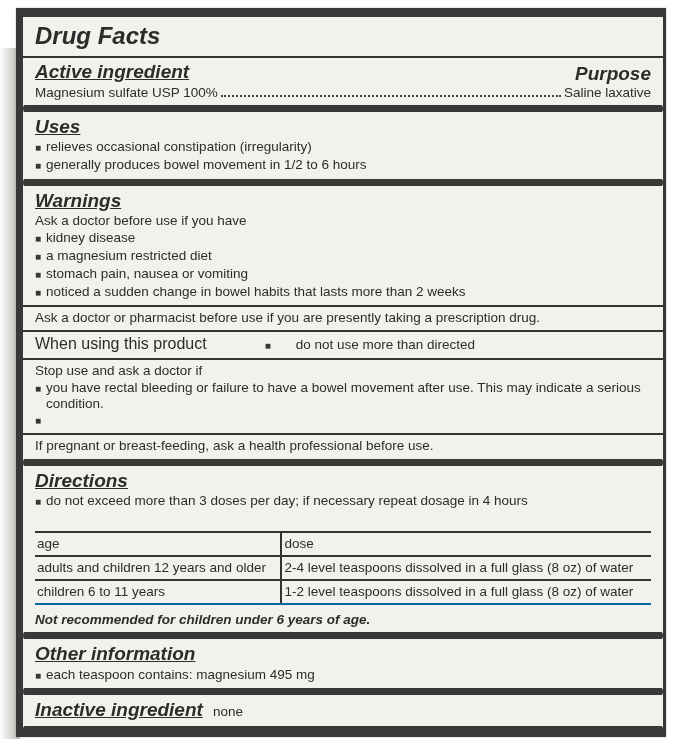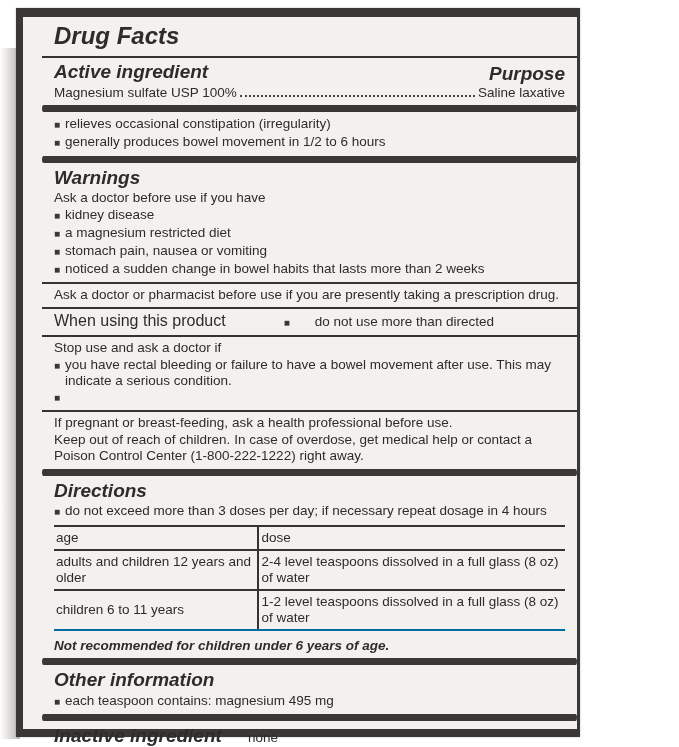--- a/index.html
+++ b/index.html
@@ -9,67 +9,67 @@
     background: #ffffff;
     font-family: "Liberation Sans", sans-serif;
     color: #2e2c2b;
     overflow: hidden;
   }
   .photo-edge {
     position: absolute; left: 0; top: 48px; bottom: 8px; width: 20px;
     background: linear-gradient(90deg, #ffffff 0%, #d9d7d4 55%, #bdbbb8 100%);
   }
   .label {
-    position: absolute; left: 16px; top: 8px; width: 564px; bottom: 10px;
+    position: absolute; left: 16px; top: 8px; width: 650px; bottom: 10px;
     background: #f3f1ee;
     border: 3px solid #3a3837;
     border-top-width: 9px;
     border-left-width: 7px;
     border-bottom-width: 8px;
     box-shadow: 0 0 2px rgba(0,0,0,.25);
-    display: flex; flex-direction: column; padding-left: 19px;
+    display: flex; flex-direction: column;
   }
   .sec { padding: 3px 12px 4px; }
   .bar {
     height: 7px; background: #3a3837; flex: 0 0 auto;
     border-radius: 2px / 4px;
   }
   .rule-full { border-top: 2px solid #35332f; }
   .thin-rule { border-top: 2px solid #35332f; margin: 4px -12px 3px; }
   h1.title { font: italic bold 24px/28px "Liberation Sans", sans-serif; letter-spacing: 0; padding: 2px 0 2px; }
-  h2.head  { font: italic bold 19px/22px "Liberation Sans", sans-serif; margin: 1px 0 1px; }
+  h2.head  { font: italic bold 19px/22px "Liberation Sans", sans-serif; margin: 1px 0 1px; text-decoration: underline; }
   .body-txt, p.line, li { font-size: 13.5px; line-height: 16px; }
   p.line { margin: 1px 0; }
   b { font-weight: normal; }
   ul { list-style: none; }
   li { display: flex; align-items: baseline; margin: 1px 0; }
   .sq {
     font-size: 10px; line-height: 16px; margin-right: 5px; color: #3a3837;
     flex: 0 0 auto;
   }
   
   .ai-rows { padding-top: 2px; }
   .ai-top { display: flex; justify-content: space-between; align-items: flex-end; }
   .purpose { font: italic bold 19px/20px "Liberation Sans", sans-serif; }
   .ai-line { display: flex; align-items: baseline; margin-top: 1px; text-align: right; }
   .dots { flex: 1 1 auto; border-bottom: 2px dotted #44423f; margin: 0 3px 3px; height: 12px; }
   
   .when-row { display: flex; align-items: baseline; gap: 20px; }
   .when-row .gap { width: 18px; }
   
-  table.dose { width: 100%; border-collapse: collapse; margin: 5px 0 3px; }
+  table.dose { width: 100%; border-collapse: collapse; margin: 21px 0 3px; }
   table.dose td {
     font-size: 13.5px; line-height: 16px; padding: 3px 6px 3px 2px;
     border-top: 2px solid #35332f;
   }
   table.dose tr:last-child td { border-bottom: 2px solid #0369a1; }
   table.dose td.col-age { width: 40%; border-right: 2px solid #35332f; }
   .note { font: italic bold 13.5px/17px "Liberation Sans", sans-serif; margin-top: 6px; }
   
-  .inline-head { display: flex; align-items: baseline; gap: 26px; }
+  .inline-head { display: flex; align-items: baseline; gap: 10px; }
   .inline-head .val { font-size: 13.5px; }
 </style>
 </head>
 <body>
 
 <div class="photo-edge"></div>
 
 <div class="label">
 
   <div class="sec">
@@ -85,20 +85,21 @@
     <div class="ai-line">
       <span class="body-txt">Magnesium sulfate USP 100%</span>
       <span class="dots"></span>
       <span class="body-txt">Saline laxative</span>
     </div>
   </div>
 
   <div class="bar"></div>
 
   <div class="sec">
+    <h2 class="head">Uses</h2>
     <ul>
       <li>
         <span class="sq">■</span>
         <span>relieves occasional constipation (irregularity)</span>
       </li>
       <li>
         <span class="sq">■</span>
         <span>generally produces bowel movement in 1/2 to 6 hours</span>
       </li>
     </ul>
@@ -151,21 +152,20 @@
         <span>you have rectal bleeding or failure to have a bowel movement after use. This may indicate a serious condition.</span>
       </li>
       <li>
         <span class="sq">■</span>
       </li>
     </ul>
 
     <div class="thin-rule"></div>
 
     <p class="line"><b>If pregnant or breast-feeding,</b> <span>ask a health professional before use.</span></p>
-    <p class="line"><b>Keep out of reach of children.</b> <span>In case of overdose, get medical help or contact a Poison Control Center (1-800-222-1222) right away.</span></p>
   </div>
 
   <div class="bar"></div>
 
   <div class="sec">
     <h2 class="head">Directions</h2>
     <ul>
       <li>
         <span class="sq">■</span>
         <span>do not exceed more than 3 doses per day; if necessary repeat dosage in 4 hours</span>

